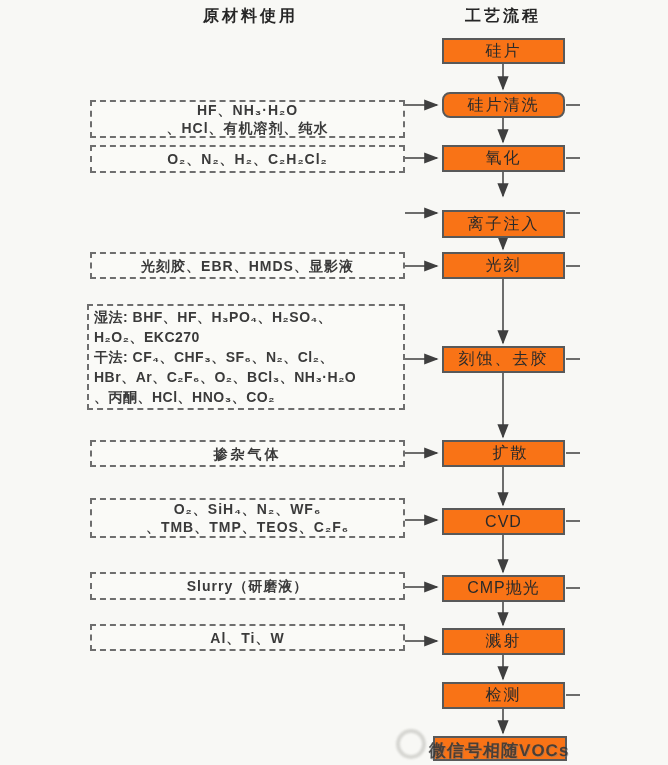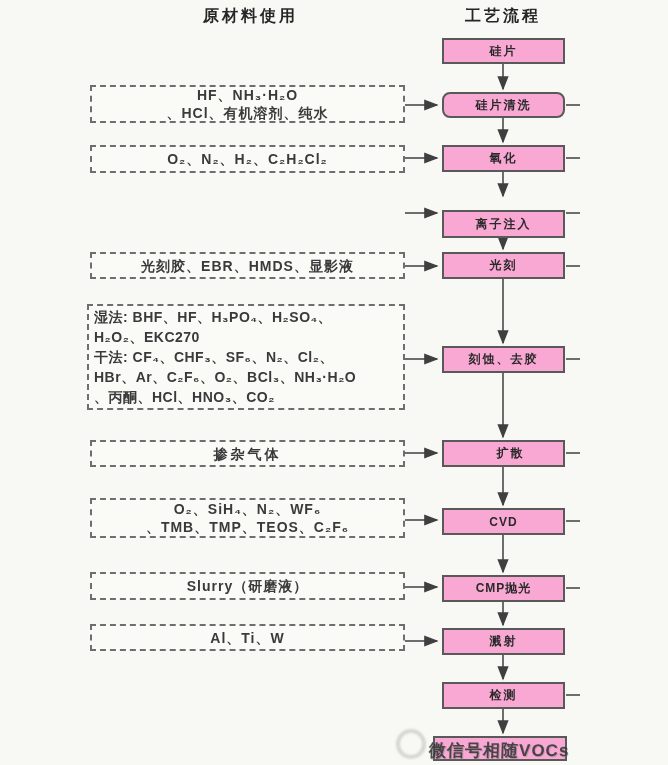--- a/index.html
+++ b/index.html
@@ -18,24 +18,24 @@
     position:absolute;
     font-size:16px;font-weight:bold;
     letter-spacing:3px;color:#262626;
     white-space:nowrap;
   }
   
   .pbox{
     position:absolute;
     left:442px;width:123px;
     border:2px solid #595959;
-    background:#f9a8d4;
+    background:#f97316;
     box-sizing:border-box;
     display:flex;align-items:center;justify-content:center;
-    font-size:12px;font-weight:bold;
+    font-size:16px;font-weight:normal;
     letter-spacing:2px;color:#2a2a2a;
     white-space:nowrap;
   }
   
   .mbox{
     position:absolute;
     left:90px;width:315px;
     border:2px dashed #6e6e6e;
     box-sizing:border-box;
     display:flex;flex-direction:column;
@@ -127,21 +127,21 @@
   <div class="pbox" style="top:252px;height:27px;">光刻</div>
   <div class="pbox" style="top:346px;height:27px;">刻蚀、去胶</div>
   <div class="pbox" style="top:440px;height:27px;padding-left:14px;">扩散</div>
   <div class="pbox" style="top:508px;height:27px;letter-spacing:1px;">CVD</div>
   <div class="pbox" style="top:575px;height:27px;letter-spacing:1px;">CMP抛光</div>
   <div class="pbox" style="top:628px;height:27px;">溅射</div>
   <div class="pbox" style="top:682px;height:27px;">检测</div>
 
   <div class="pbox" style="left:433px;top:736px;width:134px;height:25px;"></div>
 
-  <div class="mbox" style="top:85px;height:38px;">
+  <div class="mbox" style="top:100px;height:38px;">
     <span class="mline">HF、NH₃·H₂O</span>
     <span class="mline">、HCl、有机溶剂、纯水</span>
   </div>
   <div class="mbox" style="top:145px;height:28px;">
     <span class="mline">O₂、N₂、H₂、C₂H₂Cl₂</span>
   </div>
   <div class="mbox" style="top:252px;height:27px;">
     <span class="mline">光刻胶、EBR、HMDS、显影液</span>
   </div>
   <div class="mbox align-left" style="left:87px;top:304px;width:318px;height:106px;">

